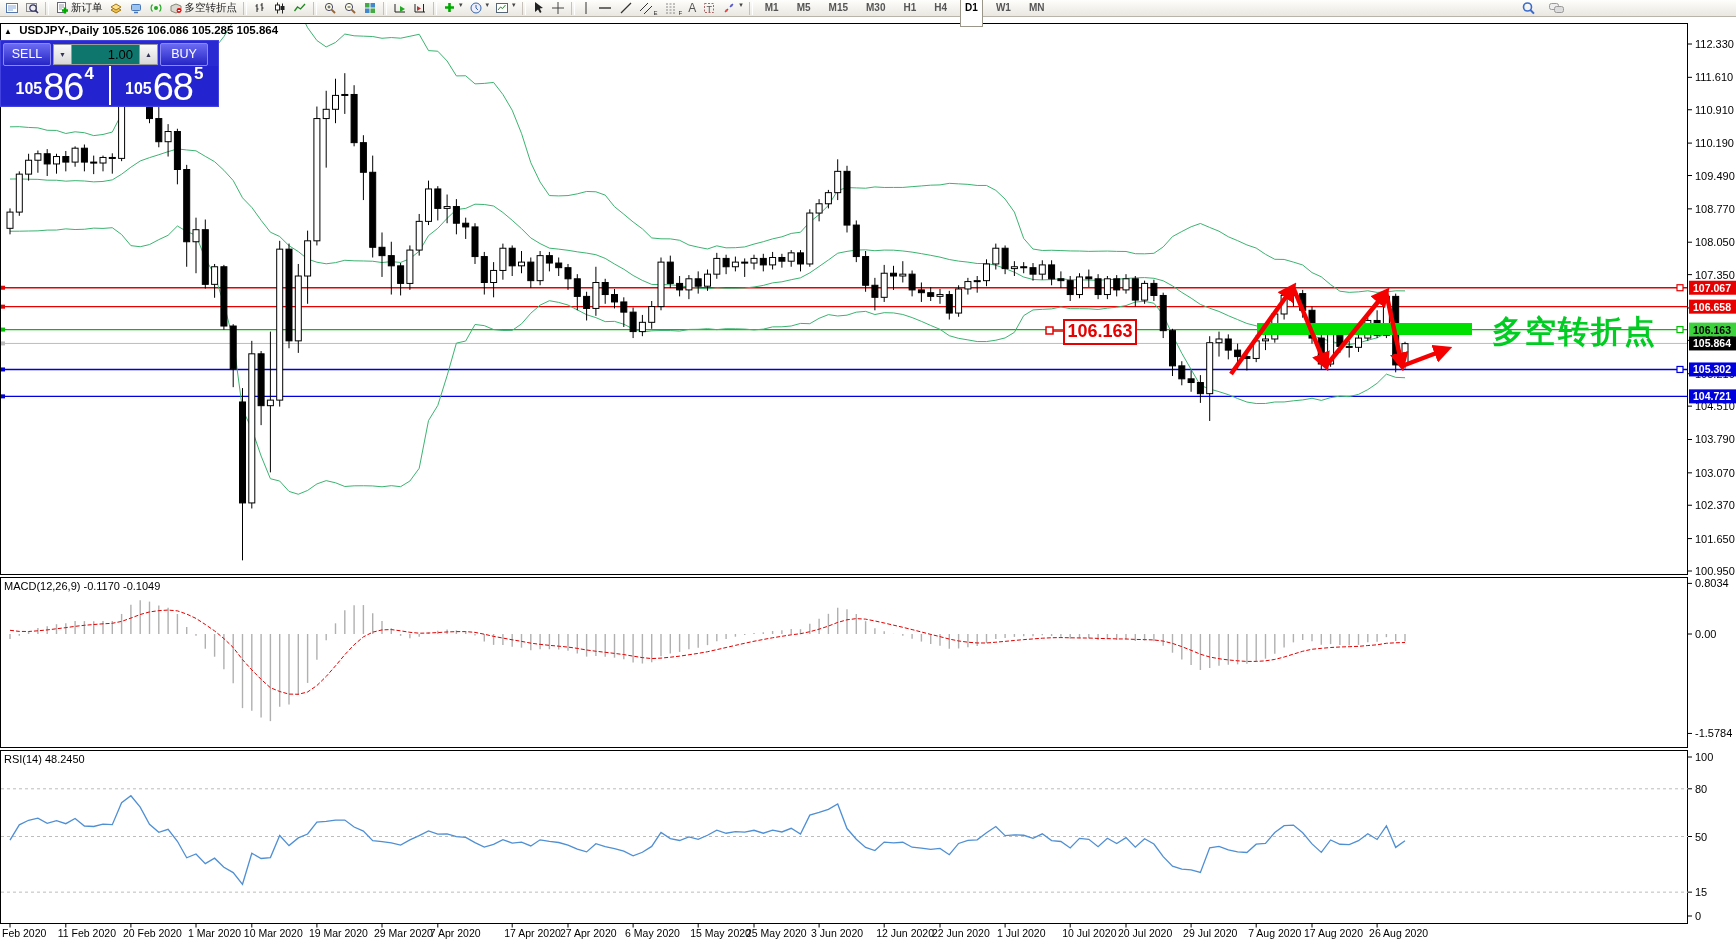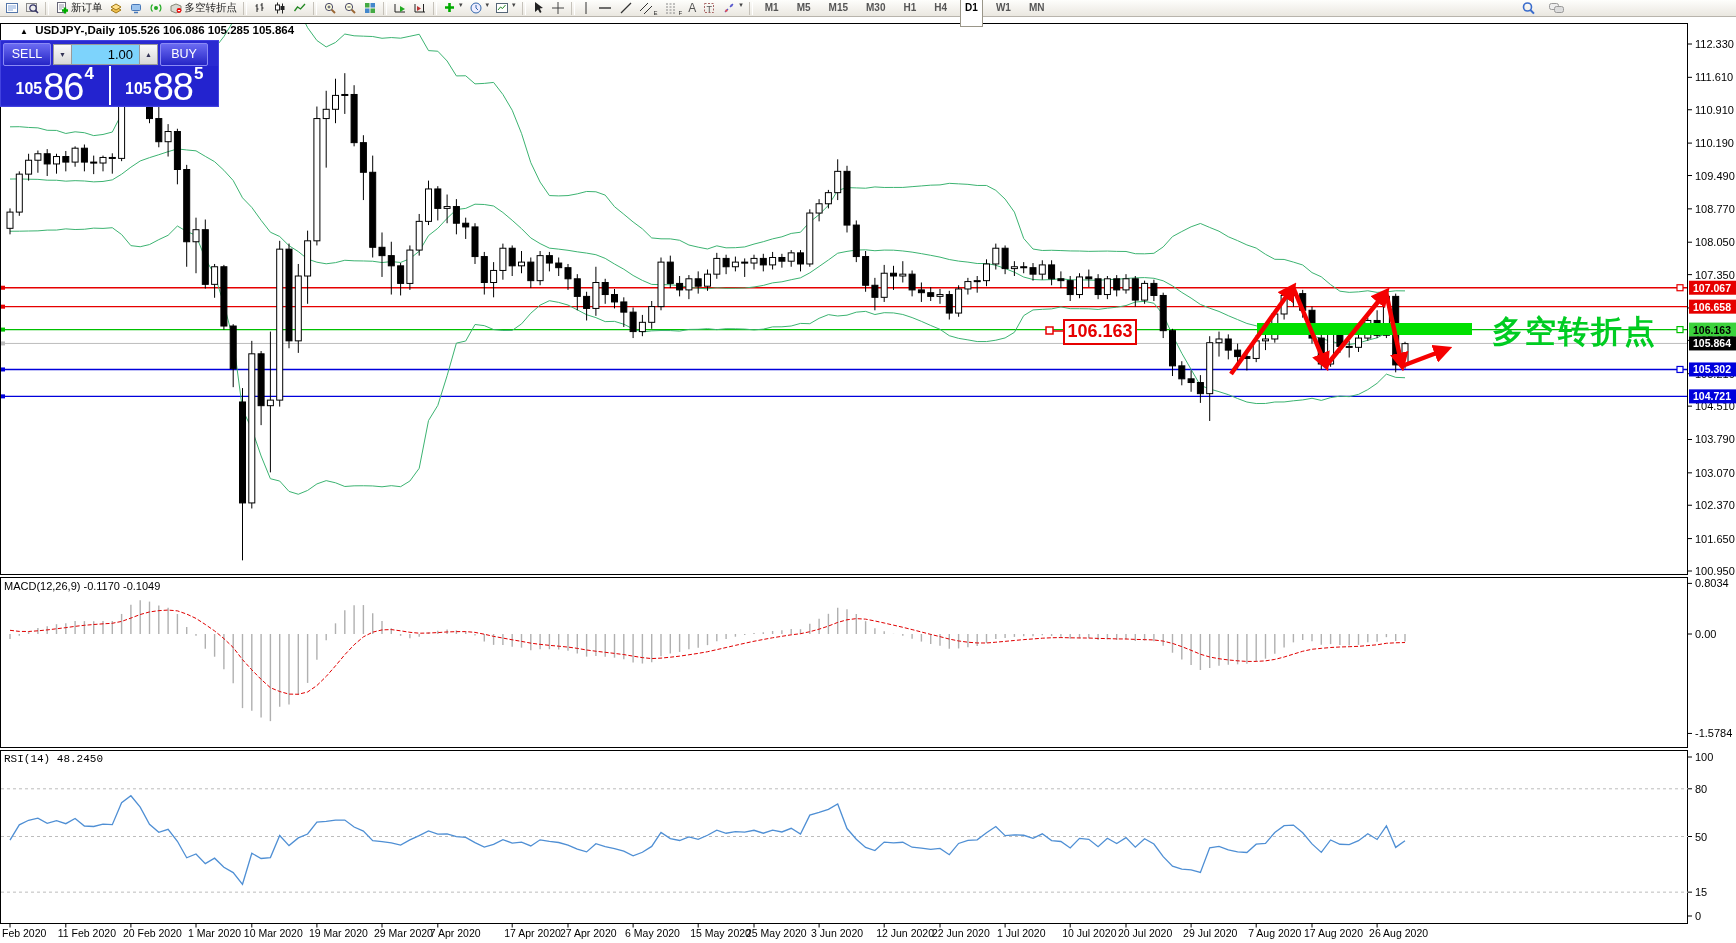--- a/index.html
+++ b/index.html
@@ -13,41 +13,41 @@
     padding:0 2px;border:1px solid transparent;border-radius:2px;}
   .tb-lab{font-size:10.5px;color:#222;white-space:nowrap;}
   .tb-sep{width:2px;height:13px;border-left:1px solid #c6c2ba;border-right:1px solid #fff;margin:0 3px;}
   .car{font-size:7px;color:#444;margin-left:1px;}
   .tf{font-size:10px;font-weight:700;color:#555;padding:11px 4px;height:14px;line-height:14px;
       border:1px solid transparent;margin:0 4px;}
   .tf.on{background:#fff;border:1px solid #9a9689;color:#000;}
   .sub{font-size:6px;color:#333;align-self:flex-end;margin-left:-1px;}
   svg.ic{display:block}
   
-  #quotebar{position:absolute;left:20px;top:24px;z-index:6;font-size:11.5px;font-weight:700;
+  #quotebar{position:absolute;left:4px;top:24px;z-index:6;font-size:11.5px;font-weight:700;
     color:#000;white-space:nowrap;}
   #quotebar .tri{font-size:8px;margin-right:4px;}
   #panel{position:absolute;left:0;top:40px;width:219px;height:67px;z-index:6;
     background:#2a2ad2;border:1px solid #4242e0;box-sizing:border-box;}
   #panel .row1{display:flex;align-items:center;height:25px;padding:2px 10px 1px 2px;box-sizing:border-box;gap:2px;}
   .tradebtn{flex:0 0 46px;height:21px;line-height:20px;text-align:center;color:#fff;font-size:12.5px;
     background:linear-gradient(#6b6bf2,#2525c6);border:1px solid #8a8af5;border-radius:2px;}
   .volwrap{flex:1;display:flex;height:21px;}
   .spin{width:19px;background:linear-gradient(#fafafa,#d8d8d8);border:1px solid #9a9a9a;
     display:flex;align-items:center;justify-content:center;font-size:7px;color:#335;box-sizing:border-box;}
-  .volbox{flex:1;background:#7dd3fc;border:1px solid #9a9a9a;border-left:none;border-right:none;
+  .volbox{flex:1;background:#0f766e;border:1px solid #9a9a9a;border-left:none;border-right:none;
     font-size:13px;color:#000;text-align:right;padding:2px 6px 0 0;box-sizing:border-box;}
   #panel .row2{display:flex;height:39px;gap:2px;padding:0 0 0 0;background:#fff;}
   .pricebox{flex:1;background:#2323cf;color:#fff;display:flex;align-items:flex-end;
     justify-content:center;padding-bottom:3px;}
   .p-small{font-size:16px;font-weight:700;margin:0 1px 4px 0;}
   .p-big{font-size:38px;line-height:30px;letter-spacing:-1px;}
   .p-sup{font-size:17px;font-weight:700;margin:0 0 18px 1px;}
   #macd-label,#rsi-label{position:absolute;left:4px;z-index:6;font-size:11px;color:#000;}
-  #macd-label{top:580px;} #rsi-label{top:753px;font-family:Liberation Mono, monospace;}
+  #macd-label{top:580px;} #rsi-label{top:753px;}
   #callout{position:absolute;left:1063px;top:319px;width:70px;height:22px;z-index:6;
     border:2px solid #e60000;background:#fff;color:#e60000;font-size:18px;font-weight:700;
     text-align:center;line-height:21px;}
   #turnpoint{position:absolute;left:1492px;top:311px;z-index:6;font-size:31px;font-weight:700;
     color:#00cc22;letter-spacing:2px;white-space:nowrap;}
   #chart{position:absolute;left:0;top:0;z-index:1;}
 </style>
 </head>
 <body>
 
@@ -946,21 +946,21 @@
     <div class="tradebtn">BUY</div>
   </div>
   <div class="row2">
     <div class="pricebox">
       <span class="p-small">105</span>
       <span class="p-big">86</span>
       <span class="p-sup">4</span>
     </div>
     <div class="pricebox">
       <span class="p-small">105</span>
-      <span class="p-big">88</span>
+      <span class="p-big">68</span>
       <span class="p-sup">5</span>
     </div>
   </div>
 </div>
 
 <div id="macd-label">MACD(12,26,9) -0.1170 -0.1049</div>
 <div id="rsi-label">RSI(14) 48.2450</div>
 <div id="callout">106.163</div>
 <div id="turnpoint">多空转折点</div>
 

